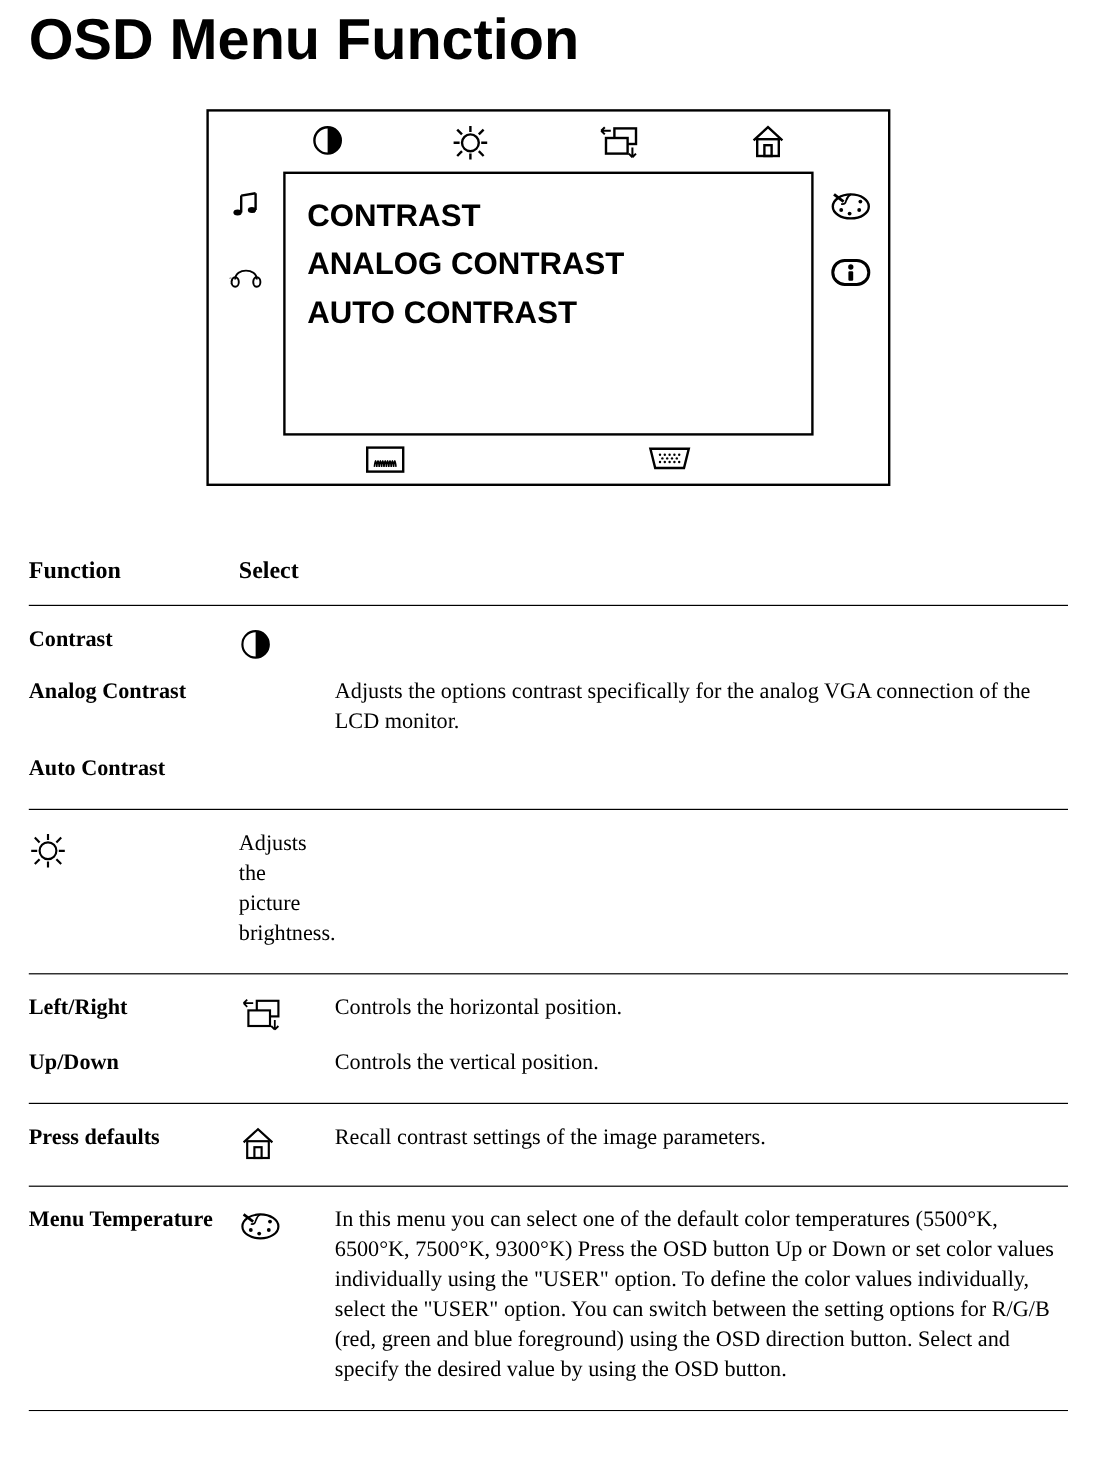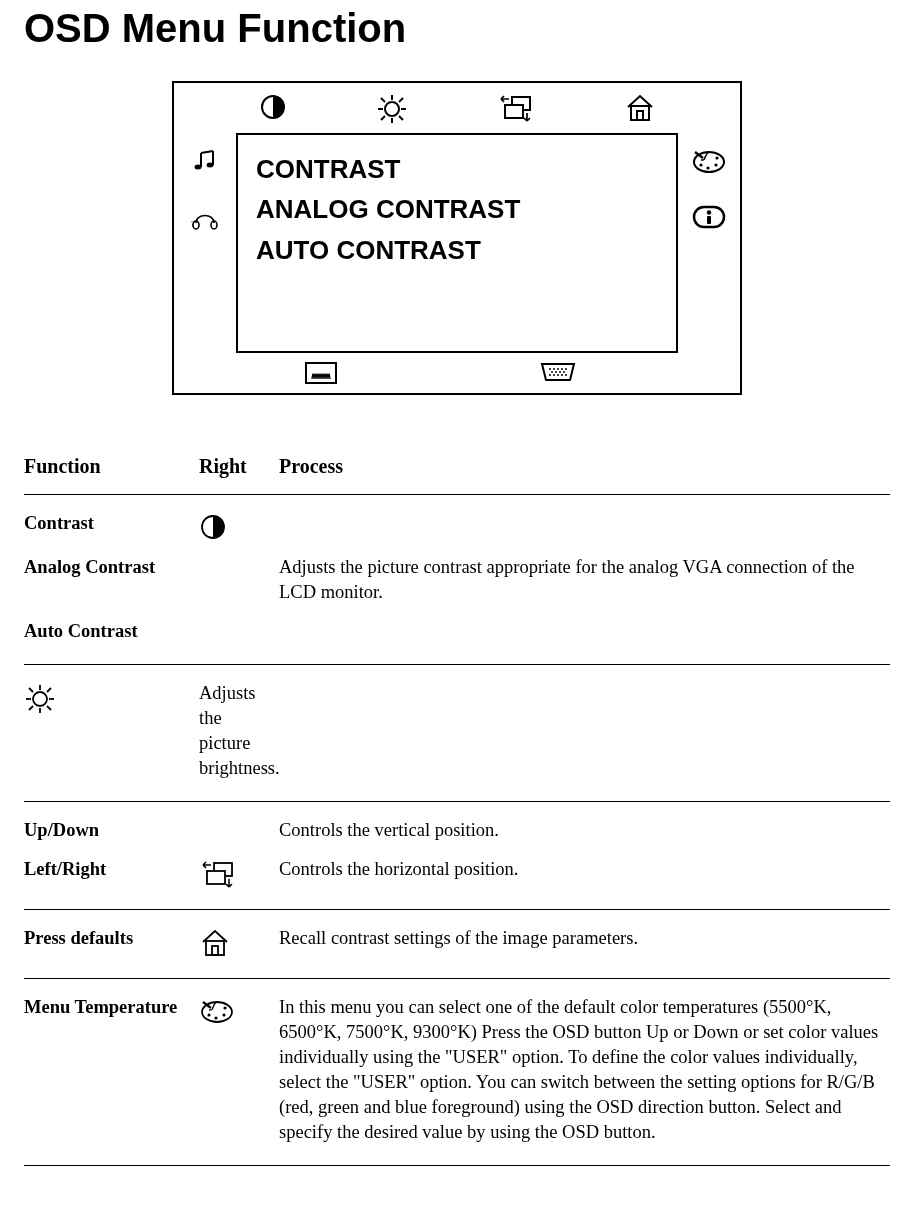--- a/index.html
+++ b/index.html
@@ -6,21 +6,21 @@
   body {
     font-family: "Times New Roman", Times, serif;
     margin: 0;
     padding: 0 24px;
     width: 914px;
     color: #000;
     background: #fff;
   }
   h1 {
     font-family: Arial, Helvetica, sans-serif;
-    font-size: 40px;
+    font-size: 48px;
     font-weight: 700;
     margin: 6px 0 30px 0;
   }
   .osd-panel {
     width: 570px;
     margin: 0 auto 60px auto;
     border: 2.5px solid #000;
     position: relative;
     padding: 10px 0 8px 0;
   }
@@ -219,41 +219,40 @@
           </g>
         </svg>
     </span>
   </div>
 </div>
 
 <div class="fn-table">
 
   <div class="header-row">
     <div>Function</div>
-    <div>Right</div>
-    <div>Process</div>
+    <div>Select</div>
   </div>
   <hr class="sep">
 
   <div class="section">
     <div class="row">
       <div class="fn-name">Contrast</div>
       <div class="fn-symbol">
         <span class="ico">
           <svg width="28" height="28" viewBox="0 0 28 28">
               <circle cx="14" cy="14" r="11" fill="none" stroke="#000" stroke-width="1.8"></circle>
               <path d="M14 3 a11 11 0 0 1 0 22 Z" fill="#000"></path>
             </svg>
         </span>
       </div>
     </div>
     <div class="row">
       <div class="fn-name">Analog Contrast</div>
       <div class="fn-symbol"></div>
-      <div class="fn-process">Adjusts the picture contrast appropriate for the analog VGA connection of the LCD monitor.</div>
+      <div class="fn-process">Adjusts the options contrast specifically for the analog VGA connection of the LCD monitor.</div>
     </div>
     <div class="row">
       <div class="fn-name">Auto Contrast</div>
       <div class="fn-symbol"></div>
     </div>
   </div>
   <hr class="sep">
 
   <div class="section">
     <div class="row">
@@ -274,37 +273,37 @@
             </svg>
         </span>
       </div>
       <div class="fn-process">Adjusts the picture brightness.</div>
     </div>
   </div>
   <hr class="sep">
 
   <div class="section">
     <div class="row">
-      <div class="fn-name">Up/Down</div>
-      <div class="fn-symbol"></div>
-      <div class="fn-process">Controls the vertical position.</div>
-    </div>
-    <div class="row">
       <div class="fn-name">Left/Right</div>
       <div class="fn-symbol">
         <span class="ico">
           <svg width="38" height="30" viewBox="0 0 38 30">
               <rect x="15" y="4" width="18" height="13" fill="none" stroke="#000" stroke-width="1.8"></rect>
               <rect x="8" y="12" width="18" height="13" fill="#fff" stroke="#000" stroke-width="1.8"></rect>
               <path d="M12 6 L4 6 M4 6 L7 3 M4 6 L7 9" fill="none" stroke="#000" stroke-width="1.5"></path>
               <path d="M30 20 L30 28 M30 28 L27 25 M30 28 L33 25" fill="none" stroke="#000" stroke-width="1.5"></path>
             </svg>
         </span>
       </div>
       <div class="fn-process">Controls the horizontal position.</div>
+    </div>
+    <div class="row">
+      <div class="fn-name">Up/Down</div>
+      <div class="fn-symbol"></div>
+      <div class="fn-process">Controls the vertical position.</div>
     </div>
   </div>
   <hr class="sep">
 
   <div class="section">
     <div class="row">
       <div class="fn-name">Press defaults</div>
       <div class="fn-symbol">
         <span class="ico">
           <svg width="32" height="30" viewBox="0 0 32 30">

